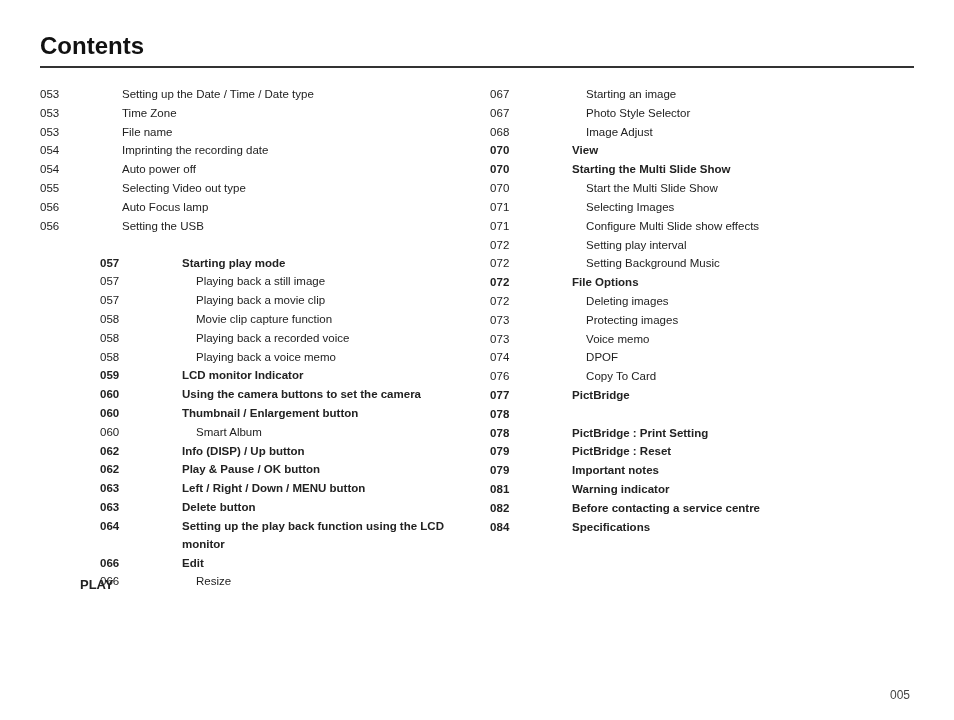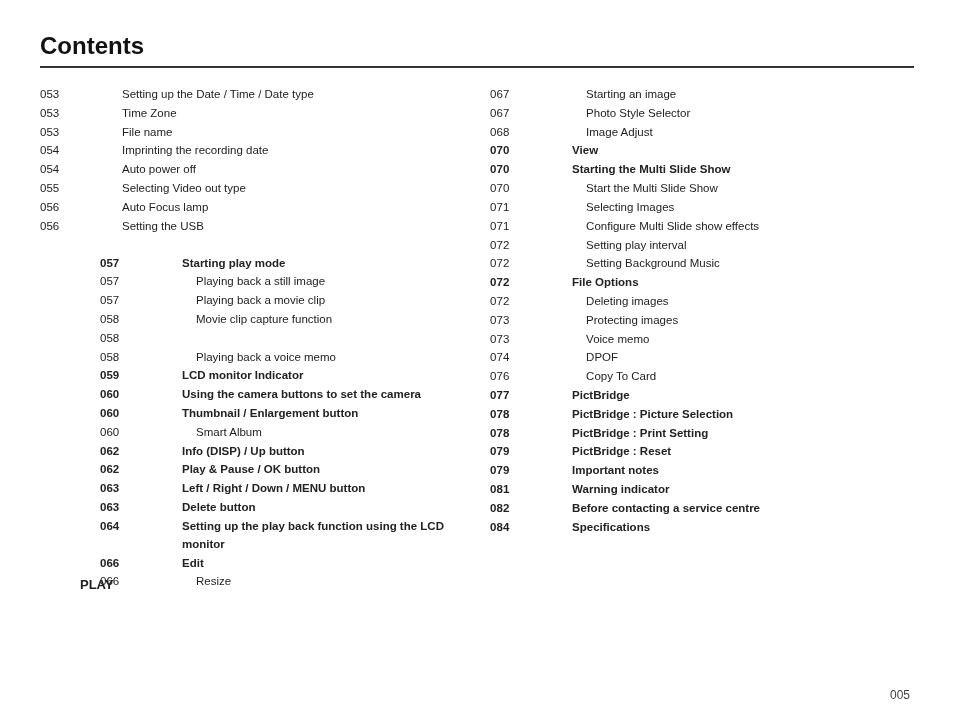--- a/index.html
+++ b/index.html
@@ -140,20 +140,21 @@
               <div class="entry">
     <span class="page-num">057</span>
     <span class="entry-text indent">Playing back a movie clip</span>
   </div>
               <div class="entry">
     <span class="page-num">058</span>
     <span class="entry-text indent">Movie clip capture function</span>
   </div>
               <div class="entry">
     <span class="page-num">058</span>
+    <span class="entry-text indent">Playing back a recorded voice</span>
   </div>
               <div class="entry">
     <span class="page-num">058</span>
     <span class="entry-text indent">Playing back a voice memo</span>
   </div>
               <div class="entry">
     <span class="page-num bold">059</span>
     <span class="entry-text bold">LCD monitor Indicator</span>
   </div>
               <div class="entry">
@@ -265,21 +266,20 @@
           <div class="entry">
     <span class="page-num">076</span>
     <span class="entry-text indent">Copy To Card</span>
   </div>
           <div class="entry">
     <span class="page-num bold">077</span>
     <span class="entry-text bold">PictBridge</span>
   </div>
           <div class="entry">
     <span class="page-num bold">078</span>
-    <span class="entry-text bold">PictBridge : Picture Selection</span>
   </div>
           <div class="entry">
     <span class="page-num bold">078</span>
     <span class="entry-text bold">PictBridge : Print Setting</span>
   </div>
           <div class="entry">
     <span class="page-num bold">079</span>
     <span class="entry-text bold">PictBridge : Reset</span>
   </div>
           <div class="entry">

